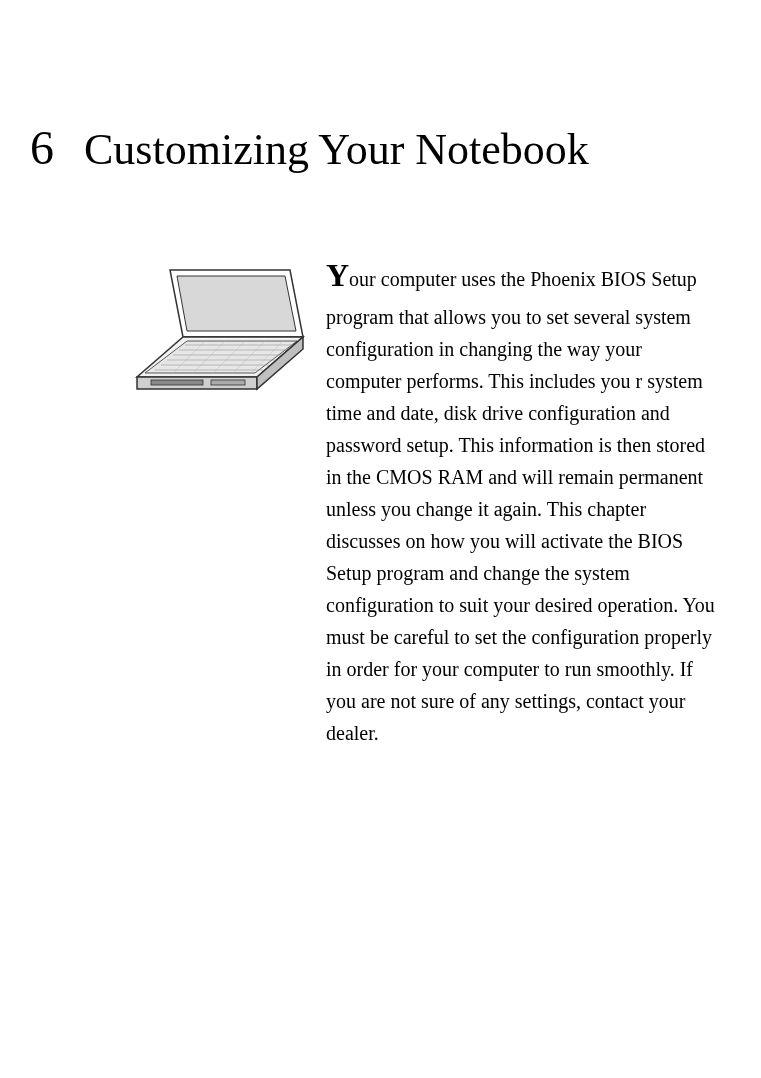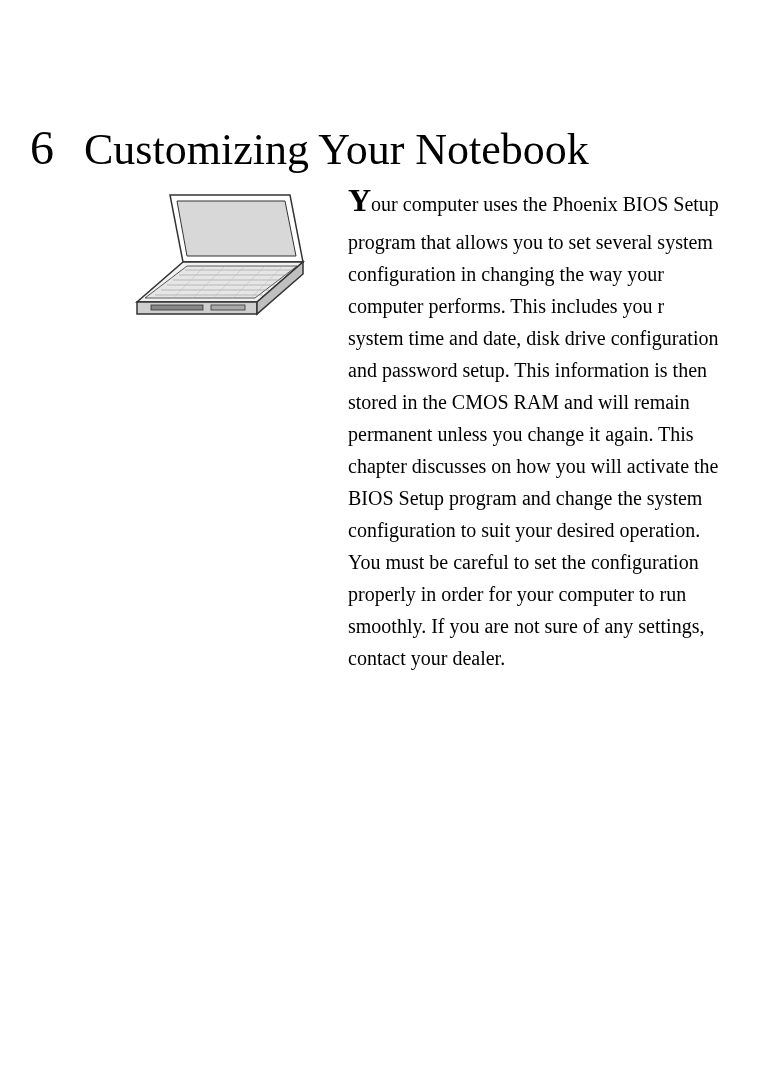--- a/index.html
+++ b/index.html
@@ -48,22 +48,23 @@
       font-size: 48px;
       font-weight: normal;
       font-family: "Times New Roman", serif;
     }
     .chapter-title {
       font-size: 44px;
       font-weight: normal;
       font-family: "Times New Roman", serif;
     }
     .content-row {
+      margin-top: 75px;
       display: flex;
-      gap: 33px;
+      gap: 11px;
       justify-content: flex-end;
     }
     .figure-col {
       flex: 0 0 200px;
       padding-left: 95px;
     }
     .text-col {
       flex: 1;
       padding-right: 10px;
     }

